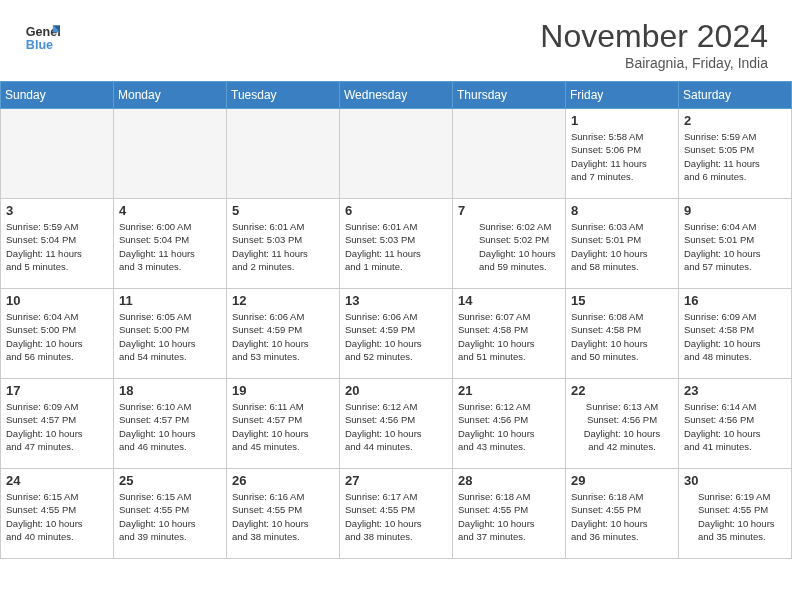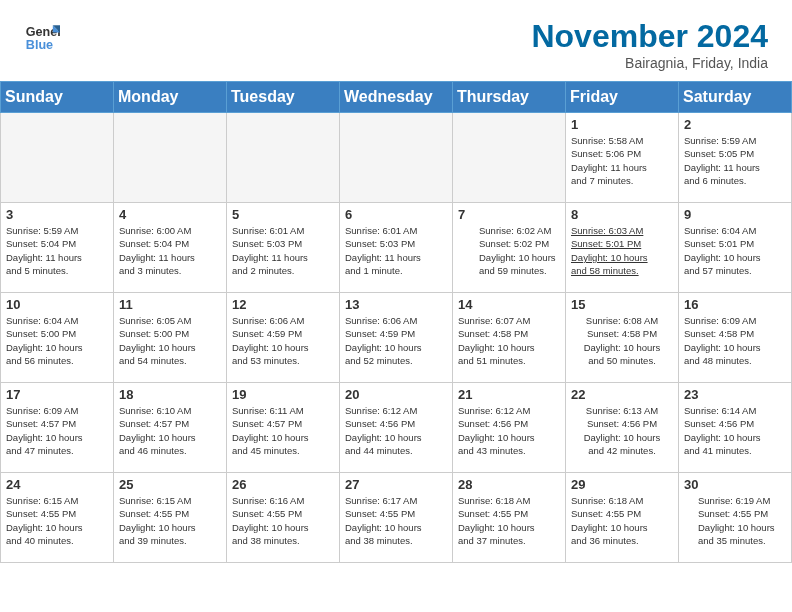--- a/index.html
+++ b/index.html
@@ -24,37 +24,37 @@
     .logo-icon {
       width: 36px;
       height: 36px;
       margin-right: 4px;
     }
     .title-block {
       text-align: right;
     }
     .month-title {
       font-size: 32px;
-      font-weight: bold;
-      color: #0369a1;
+      font-weight: normal;
+      color: #404040;
     }
     .location {
       font-size: 14px;
       color: #555;
     }
     .calendar {
       width: 100%;
       border-collapse: collapse;
       table-layout: fixed;
     }
     .calendar th {
       background: #3a7fc1;
       color: #fff;
-      font-size: 16px;
-      font-weight: bold;
+      font-size: 12px;
+      font-weight: normal;
       padding: 6px 4px;
       text-align: left;
       border: 1px solid #5a9fd4;
     }
     .calendar td {
       vertical-align: top;
       border: 1px solid #ccc;
       padding: 4px 5px;
       font-size: 10px;
       color: #333;
@@ -159,21 +159,21 @@
         </td>
         <td>
           <div class="day-number">7</div>
           <div class="day-info" style="white-space: pre-line; margin-left: 21px;">Sunrise: 6:02 AM
 Sunset: 5:02 PM
 Daylight: 10 hours
 and 59 minutes.</div>
         </td>
         <td>
           <div class="day-number">8</div>
-          <div class="day-info" style="white-space: pre-line; text-decoration: underline;">Sunrise: 6:03 AM
+          <div class="day-info" style="white-space: pre-line;">Sunrise: 6:03 AM
 Sunset: 5:01 PM
 Daylight: 10 hours
 and 58 minutes.</div>
         </td>
         <td>
           <div class="day-number">9</div>
           <div class="day-info" style="white-space: pre-line;">Sunrise: 6:04 AM
 Sunset: 5:01 PM
 Daylight: 10 hours
 and 57 minutes.</div>
@@ -210,21 +210,21 @@
         </td>
         <td>
           <div class="day-number">14</div>
           <div class="day-info" style="white-space: pre-line;">Sunrise: 6:07 AM
 Sunset: 4:58 PM
 Daylight: 10 hours
 and 51 minutes.</div>
         </td>
         <td>
           <div class="day-number">15</div>
-          <div class="day-info" style="white-space: pre-line; text-align: center;">Sunrise: 6:08 AM
+          <div class="day-info" style="white-space: pre-line;">Sunrise: 6:08 AM
 Sunset: 4:58 PM
 Daylight: 10 hours
 and 50 minutes.</div>
         </td>
         <td>
           <div class="day-number">16</div>
           <div class="day-info" style="white-space: pre-line;">Sunrise: 6:09 AM
 Sunset: 4:58 PM
 Daylight: 10 hours
 and 48 minutes.</div>

